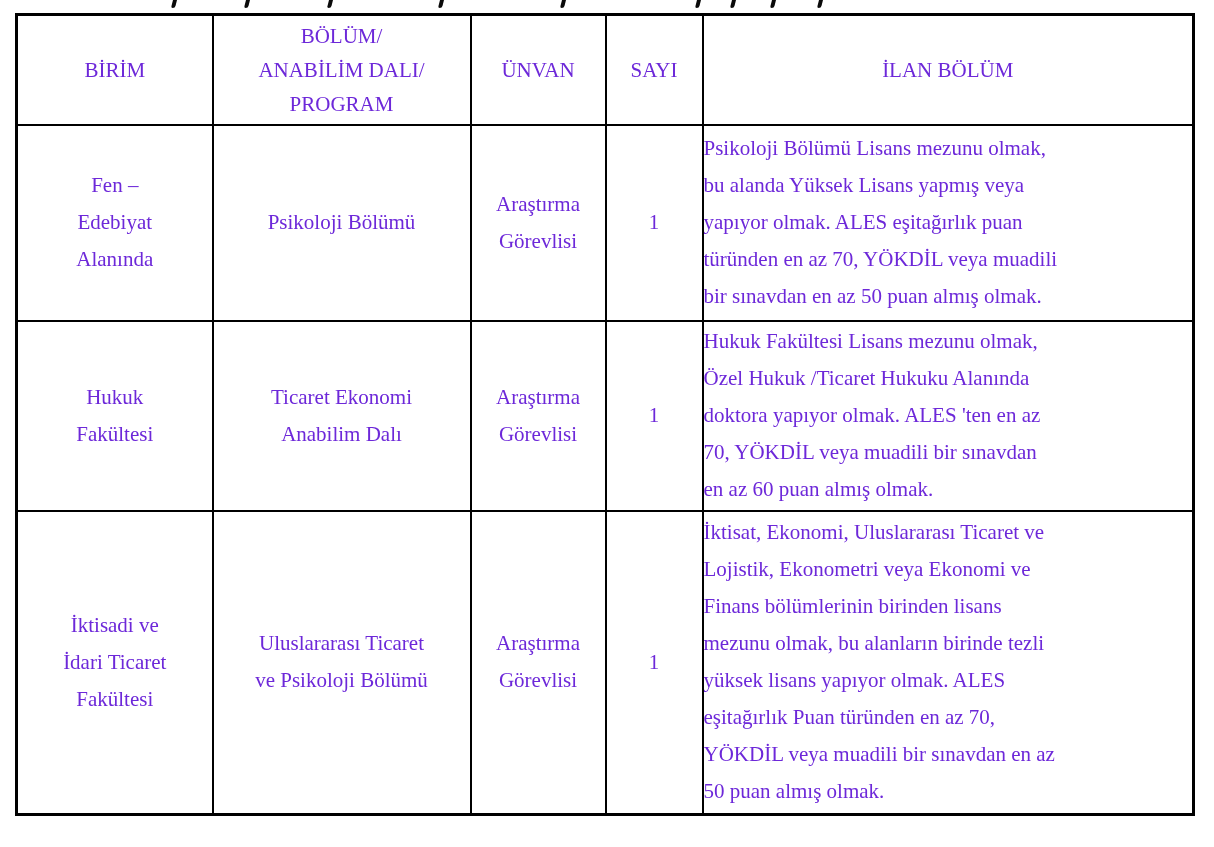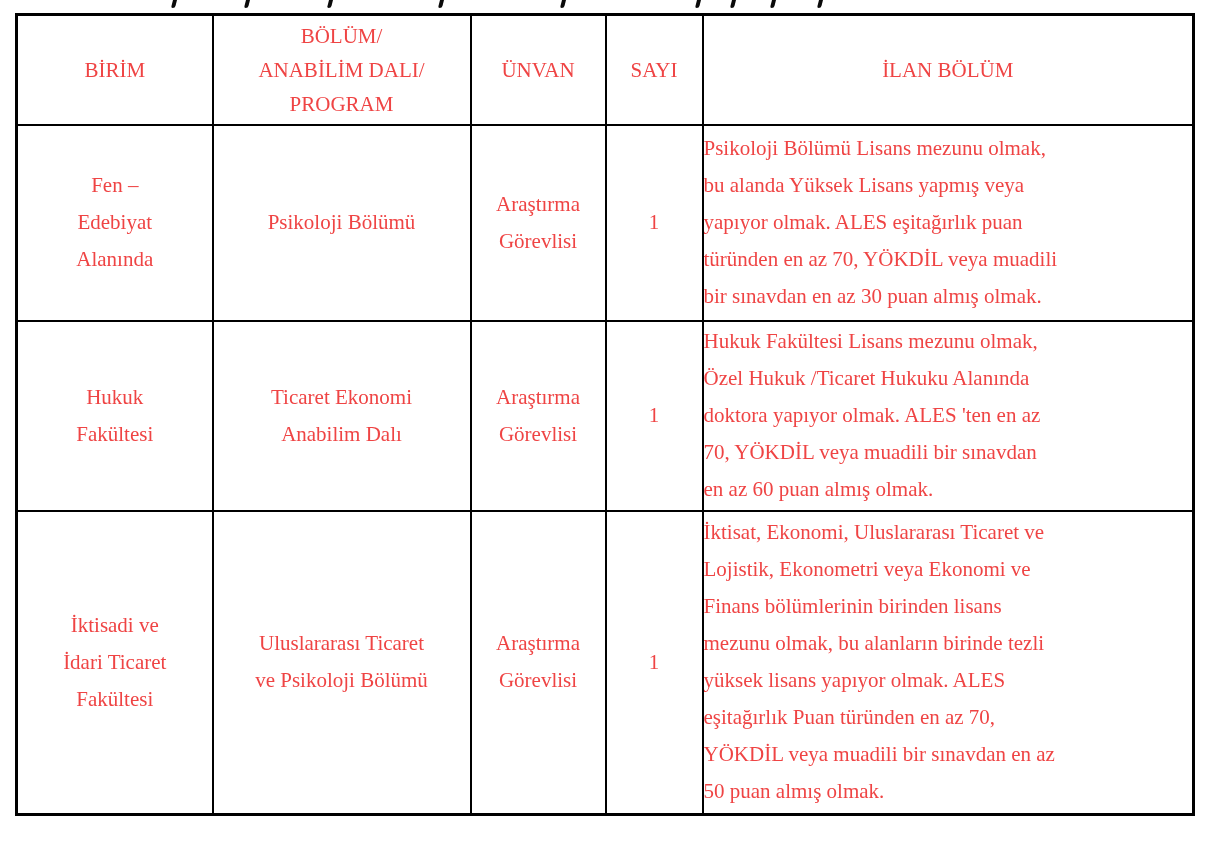--- a/index.html
+++ b/index.html
@@ -43,21 +43,21 @@
   table.ilan {
     border-collapse: collapse;
     table-layout: fixed;
     border: 3px solid #000000;
     background: #ffffff;
   }
   table.ilan td, table.ilan th {
     border: 2px solid #000000;
     font-size: 21px;
     font-weight: normal;
-    color: #ef4444;
+    color: #6d28d9;
     vertical-align: middle;
     overflow: hidden;
     padding: 0;
   }
   th.hdr {
     text-align: center;
     white-space: pre-line;
     line-height: 34px;
   }
   td.center-cell {
@@ -112,21 +112,21 @@
 Edebiyat
 Alanında</td>
         <td class="center-cell">Psikoloji Bölümü</td>
         <td class="center-cell">Araştırma
 Görevlisi</td>
         <td class="center-cell">1</td>
         <td class="sart-cell">Psikoloji Bölümü Lisans mezunu olmak,
 bu alanda Yüksek Lisans yapmış veya
 yapıyor olmak. ALES eşitağırlık puan
 türünden en az 70, YÖKDİL veya muadili
-bir sınavdan en az 30 puan almış olmak.</td>
+bir sınavdan en az 50 puan almış olmak.</td>
       </tr>
 
       <tr style="height:190px">
         <td class="center-cell">Hukuk
 Fakültesi</td>
         <td class="center-cell">Ticaret Ekonomi
 Anabilim Dalı</td>
         <td class="center-cell">Araştırma
 Görevlisi</td>
         <td class="center-cell">1</td>

